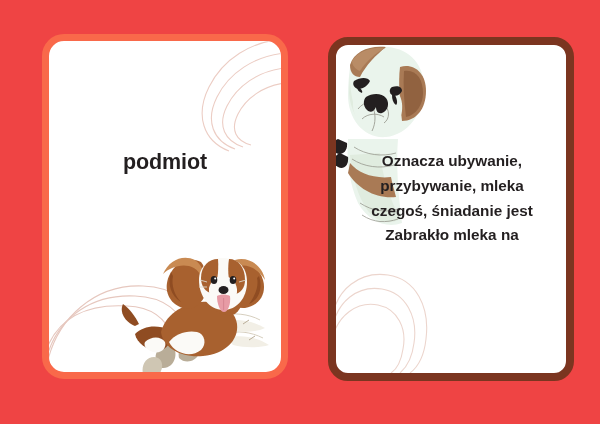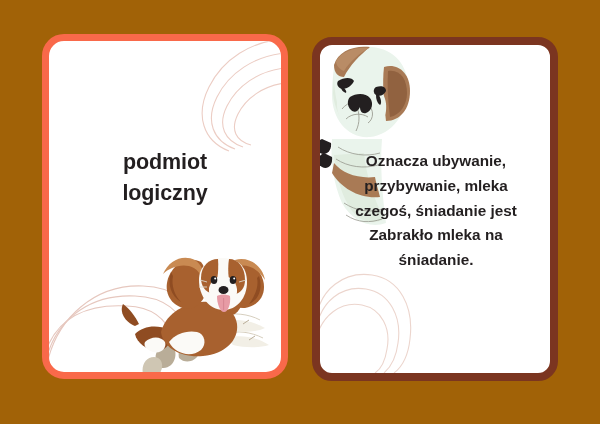--- a/index.html
+++ b/index.html
@@ -10,41 +10,41 @@
   body {
     width: 600px;
     height: 424px;
     font-family: "Liberation Sans", sans-serif;
     overflow: hidden;
     position: relative;
   }
   .stage {
     position: absolute;
     inset: 0;
-    background: #a16207;
+    background: #ef4444;
     padding-left: 12px;
   }
 
   
   .card {
     position: absolute;
     background: #ffffff;
     box-sizing: border-box;
     overflow: hidden;
   }
   .card-left {
     left: 42px;
     top: 34px;
     width: 246px;
     height: 345px;
     border: 7px solid #f9694a;
     border-radius: 22px;
   }
   .card-right {
-    left: 312px;
+    left: 328px;
     top: 37px;
     width: 246px;
     height: 344px;
     border: 8px solid #7b3520;
     border-radius: 20px;
   }
 
   .card-inner {
     position: absolute;
     inset: 0;
@@ -103,21 +103,20 @@
       </svg>
 
       <svg class="deco" style="left:-2px; bottom:2px; width:160px; height:110px;" viewBox="0 0 160 110" fill="none">
         <path d="M0 104 C 10 58 48 24 96 26 C 128 27 146 44 152 66" stroke="#e6c7be" stroke-width="1.1"></path>
         <path d="M0 96 C 12 56 46 34 88 36 C 118 37 134 52 140 72" stroke="#e6c7be" stroke-width="1.1"></path>
         <path d="M0 88 C 14 54 44 44 80 46 C 106 47 120 60 126 78" stroke="#e6c7be" stroke-width="1.1"></path>
       </svg>
 
       <div class="title-block">
         <div>podmiot</div>
-        <div>logiczny</div>
       </div>
 
       <svg class="art" style="left:68px; bottom:-6px; width:165px; height:140px;" viewBox="0 0 165 140" fill="none">
 
         <g stroke="#cfc6b3" stroke-width="1" fill="none" opacity=".85">
           <path d="M104 78 C 116 74 132 76 143 82"></path>
           <path d="M108 96 C 120 92 134 94 146 100"></path>
         </g>
 
         <path d="M40 128 C 36 118 40 108 49 106 C 56 105 60 112 58 120 C 56 128 48 133 40 128 Z" fill="#b9ad98"></path>
@@ -239,19 +238,18 @@
 
         <path d="M38 54 C 44 50 54 50 58 55 C 62 60 60 68 54 70 C 50 71 48 68 48 64
                  C 46 69 42 70 39 67 C 35 63 35 57 38 54 Z" fill="#231f20"></path>
       </svg>
 
       <div class="body-block">
         <span class="ln">Oznacza ubywanie,</span>
         <span class="ln">przybywanie, mleka</span>
         <span class="ln">czegoś, śniadanie jest</span>
         <span class="ln">Zabrakło mleka na</span>
-        <span class="ln">śniadanie.</span>
       </div>
 
     </div>
   </div>
 
 </div>
 
 </body></html>

